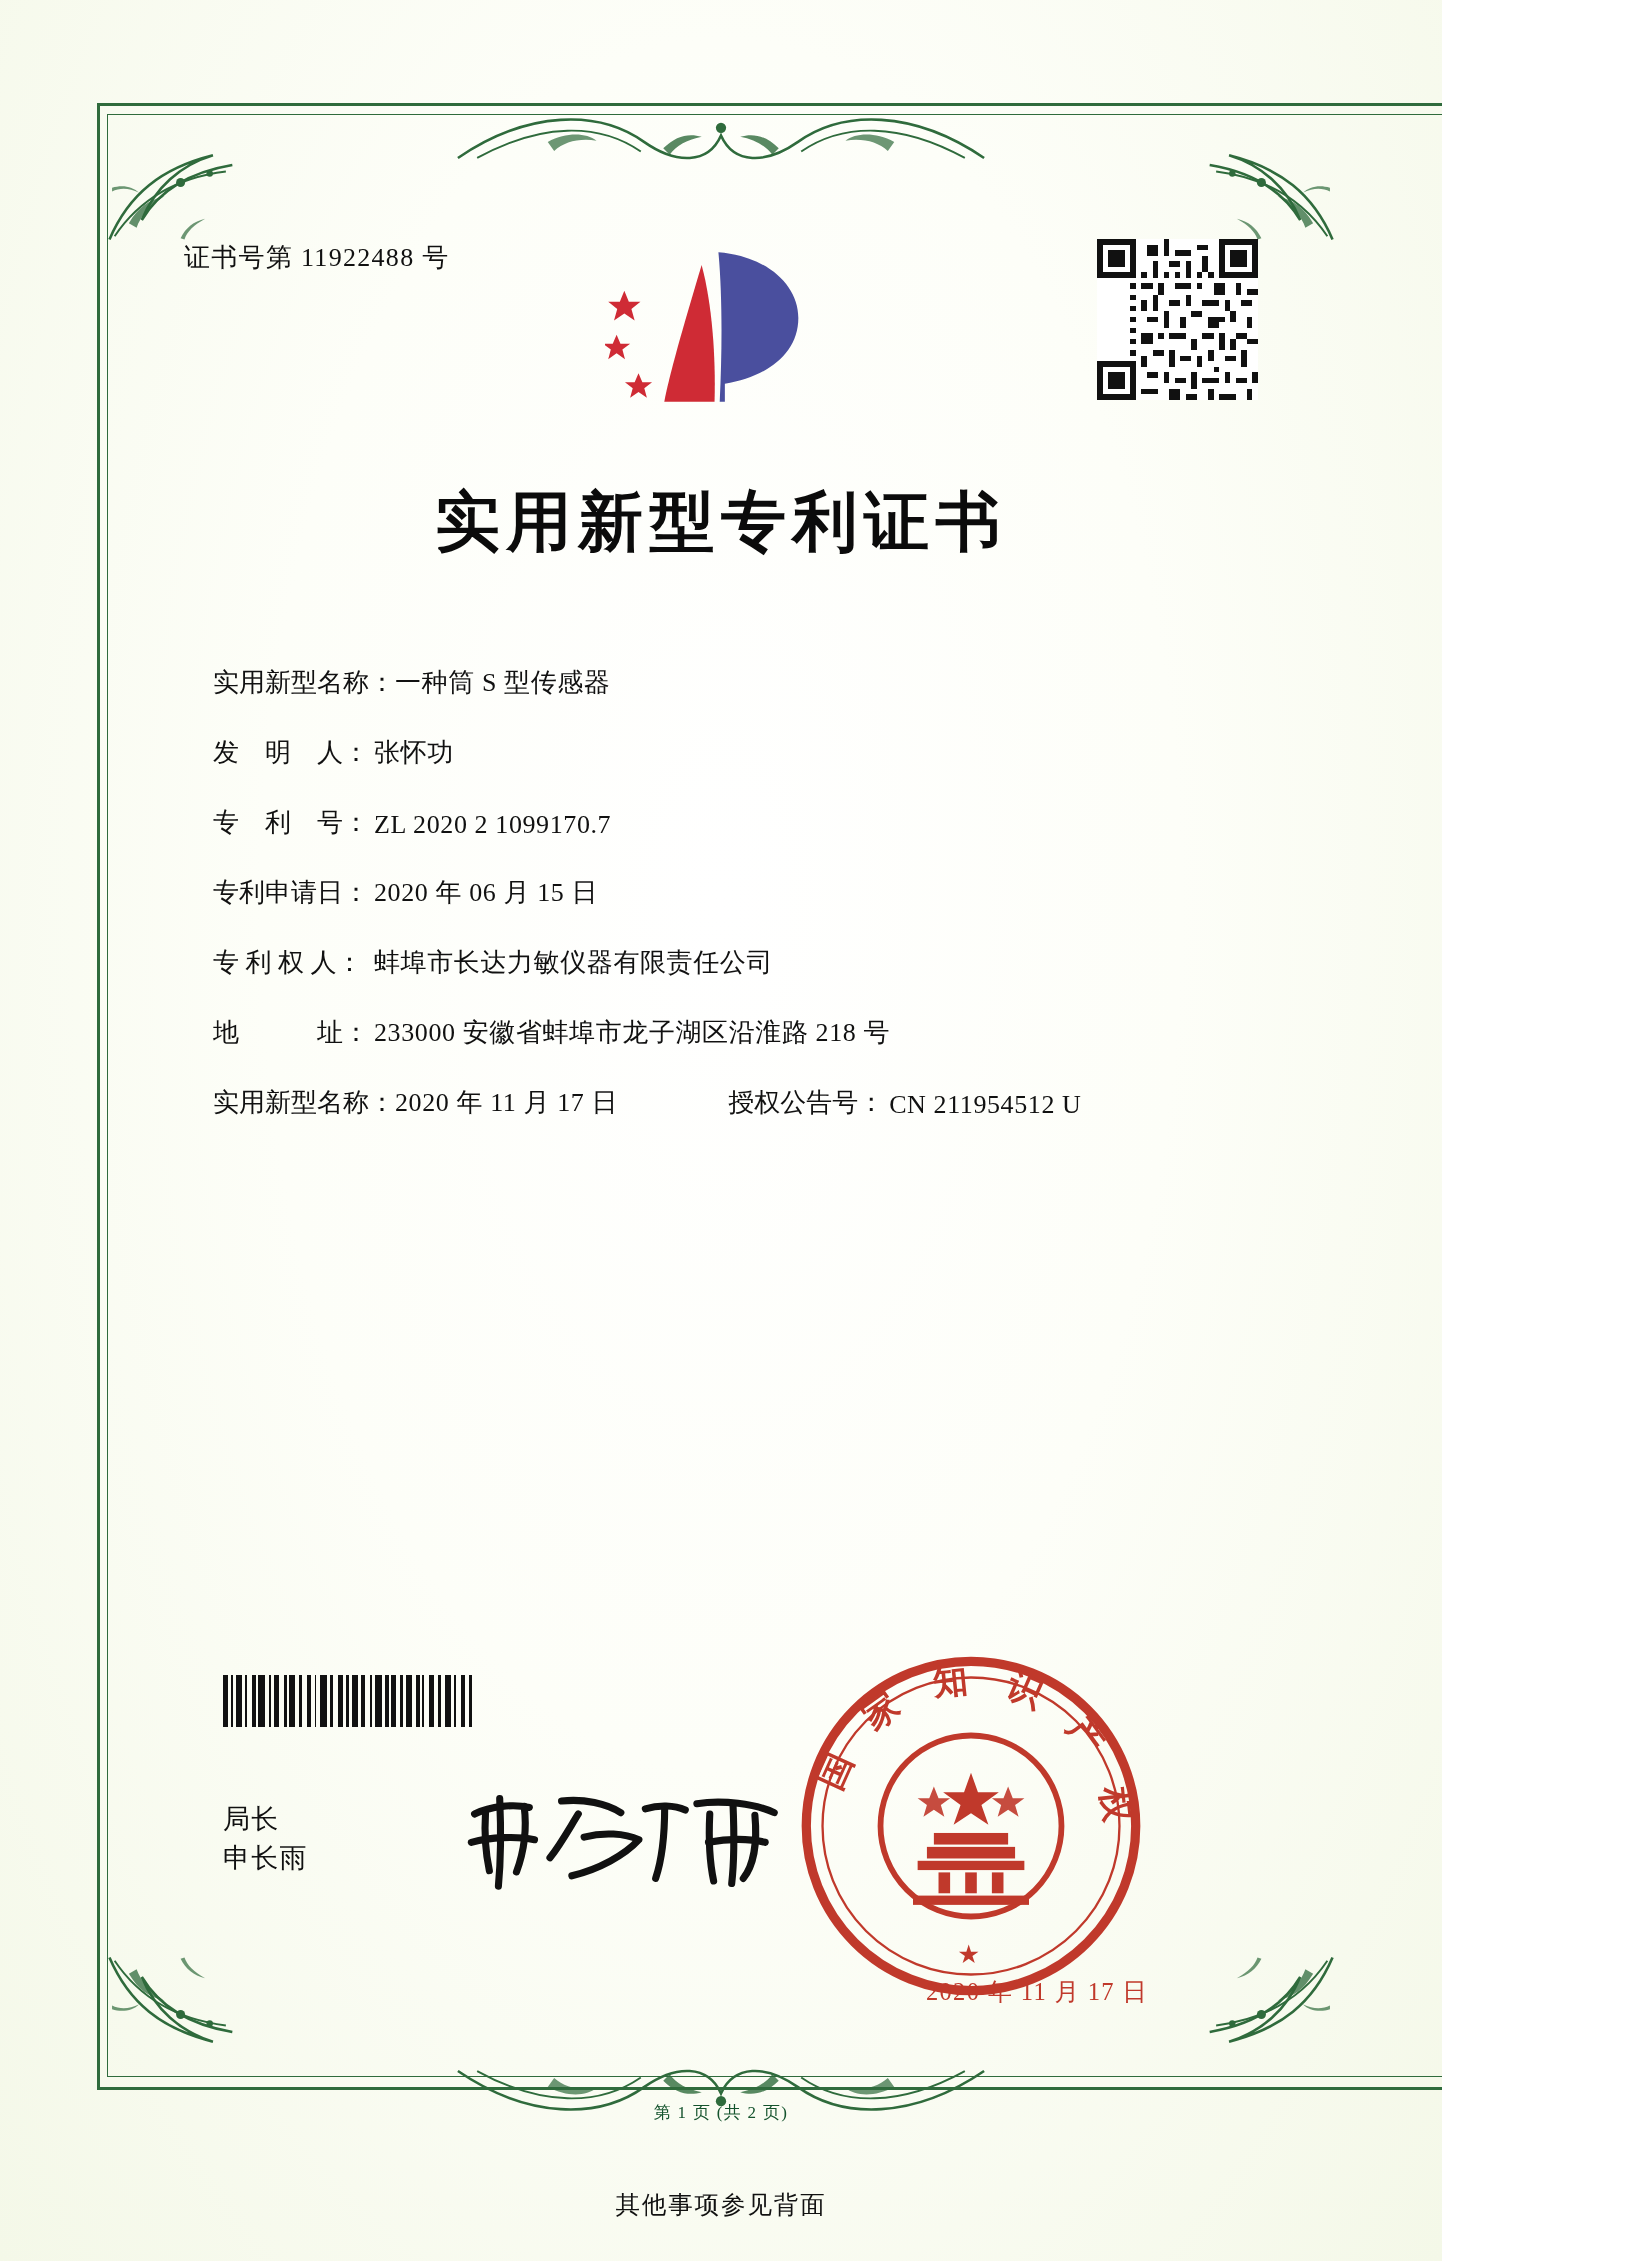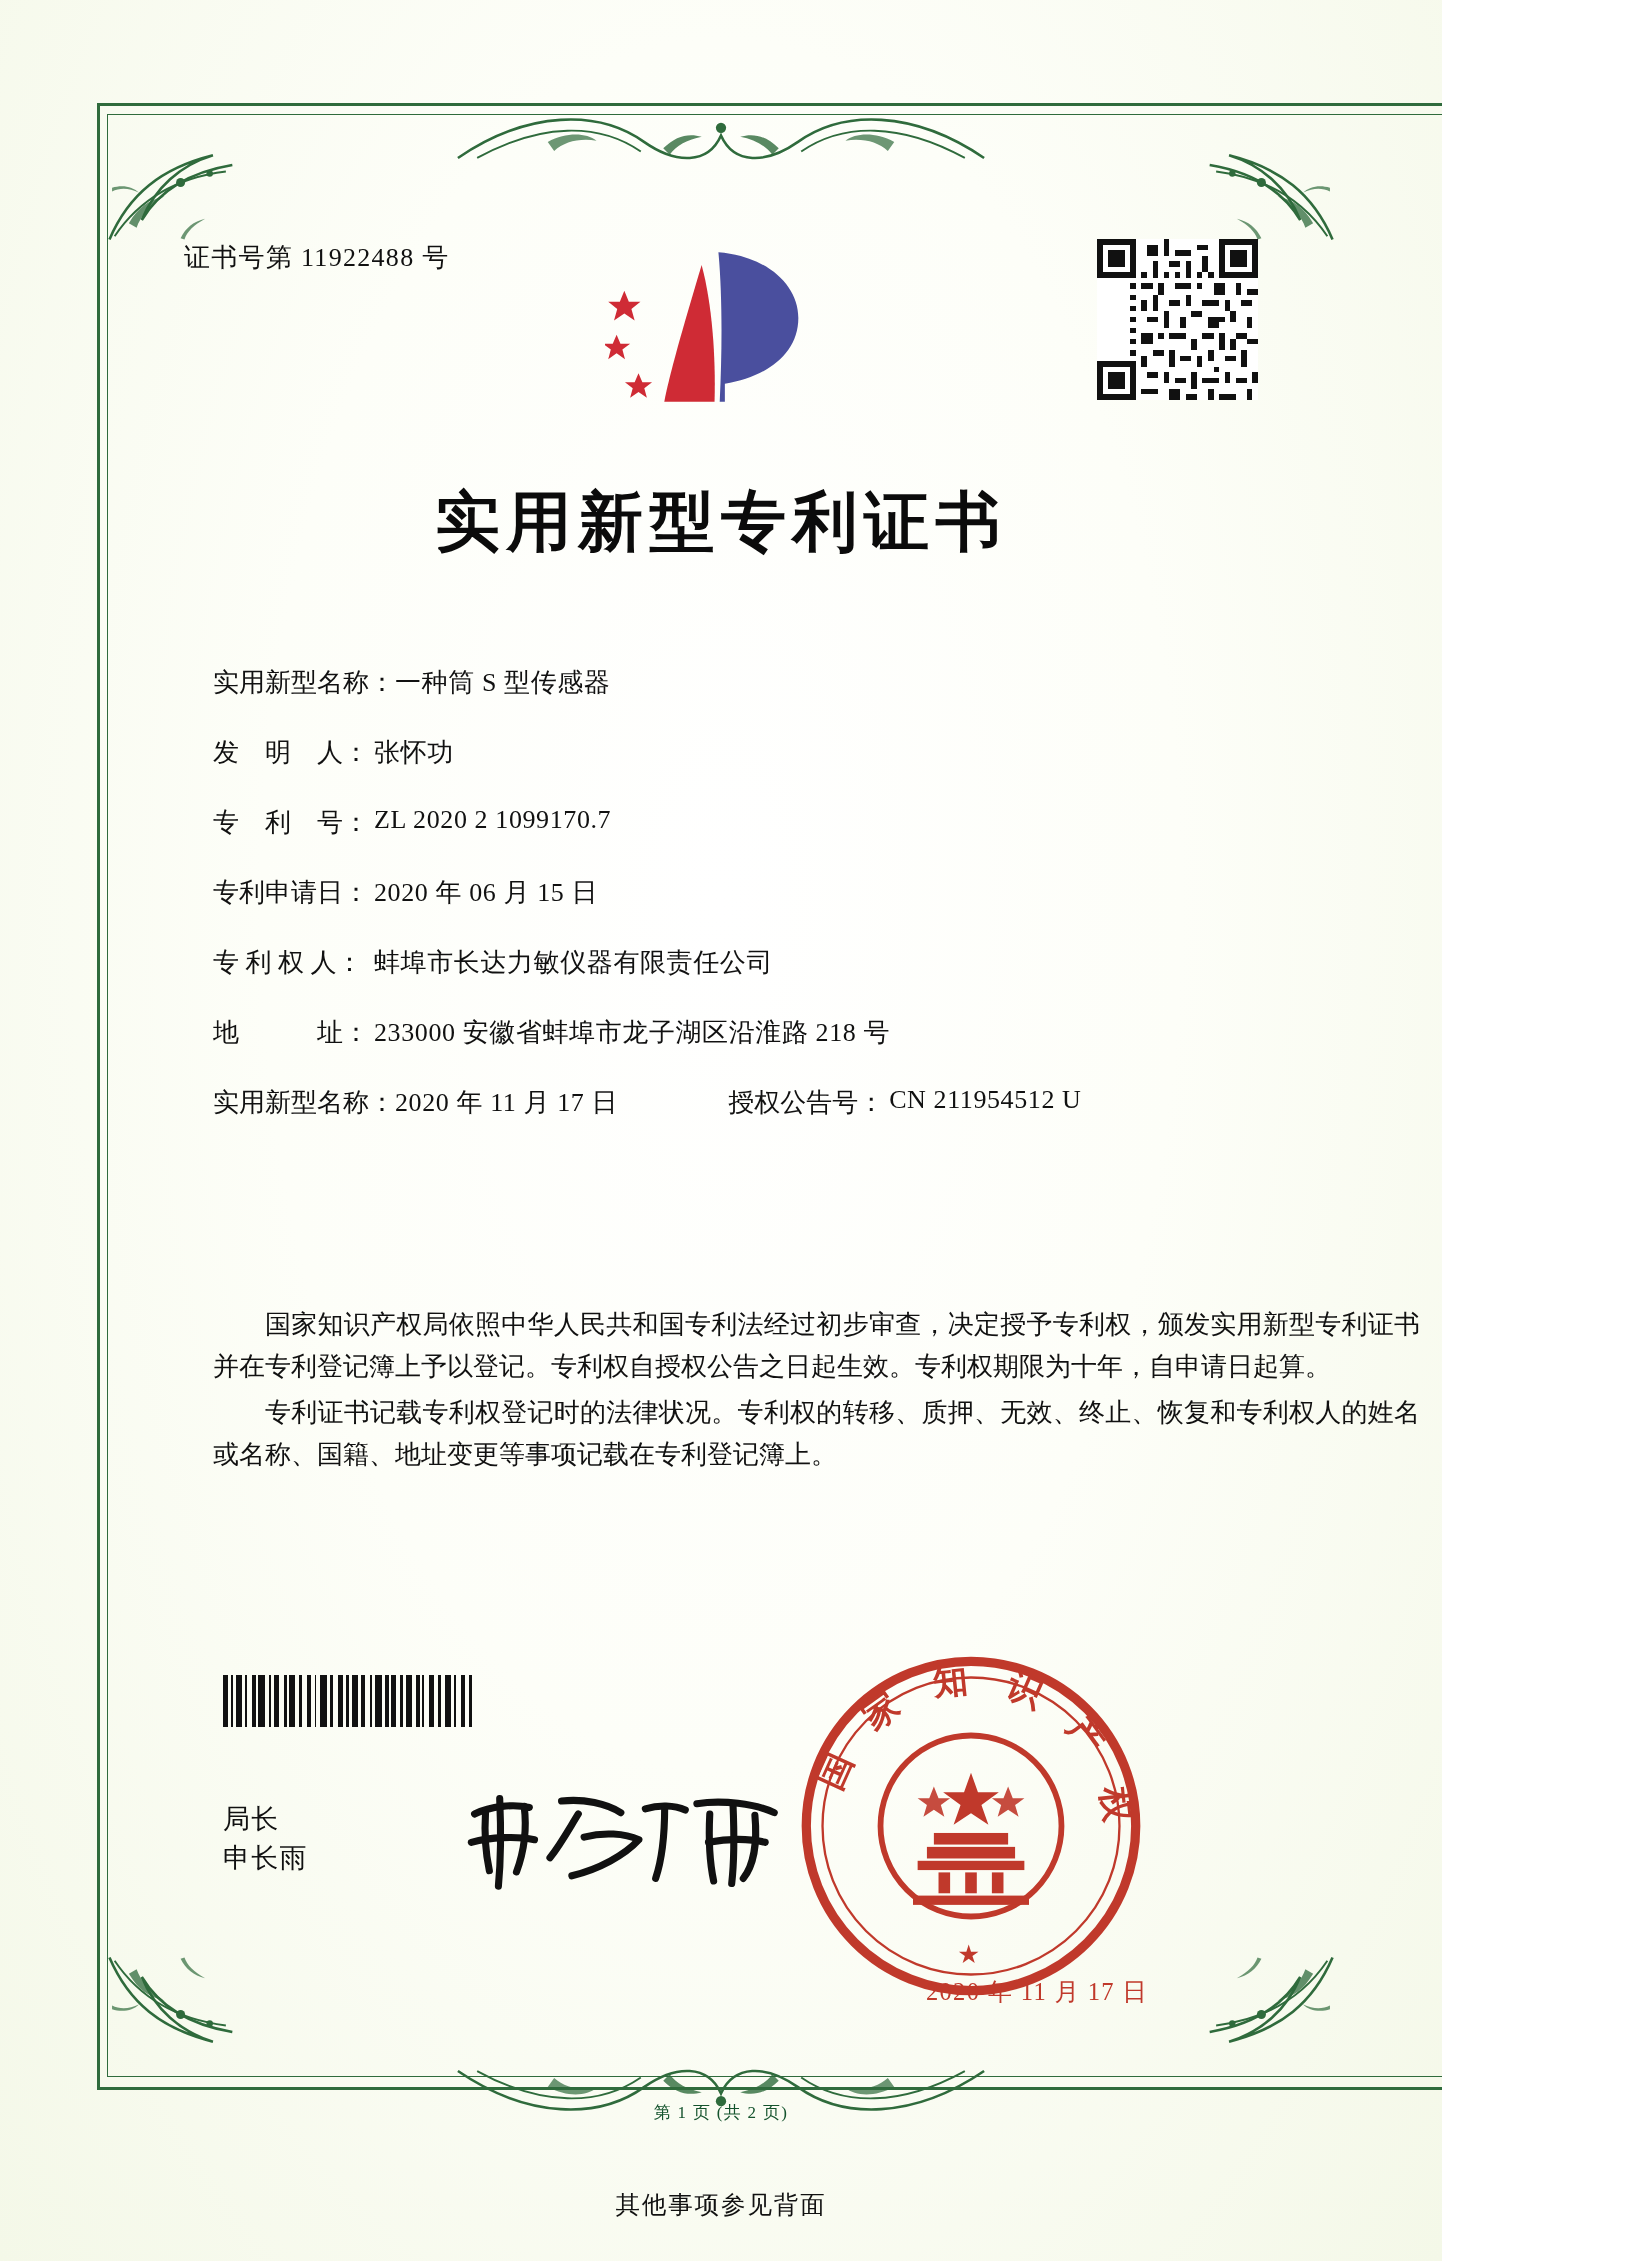--- a/index.html
+++ b/index.html
@@ -117,21 +117,21 @@
   }
 
   .fields {
     position: absolute;
     left: 213px;
     top: 665px;
     width: 1226px;
   }
   .field-row {
     display: flex;
-    align-items: flex-start;
+    align-items: flex-end;
     margin-bottom: 35px;
     font-size: 26px;
     color: #111;
     white-space: nowrap;
   }
   .field-label {
     display: inline-block;
     min-width: 161px;
   }
   .field-value {
@@ -457,24 +457,20 @@
       <span class="field-value">233000 安徽省蚌埠市龙子湖区沿淮路 218 号</span>
     </div>
     <div class="field-row two-col">
       <span class="field-label">实用新型名称：</span>
       <span class="field-value">2020 年 11 月 17 日</span>
       <span class="field-label second">授权公告号：</span>
       <span class="field-value">CN 211954512 U</span>
     </div>
   </div>
 
-  <div class="paragraphs">
-    <p>国家知识产权局依照中华人民共和国专利法经过初步审查，决定授予专利权，颁发实用新型专利证书并在专利登记簿上予以登记。专利权自授权公告之日起生效。专利权期限为十年，自申请日起算。</p>
-    <p>专利证书记载专利权登记时的法律状况。专利权的转移、质押、无效、终止、恢复和专利权人的姓名或名称、国籍、地址变更等事项记载在专利登记簿上。</p>
-  </div>
 
   <div class="barcode">
     <i style="width:4.5px"></i>
       <i style="width:3.2px;background:transparent"></i>
     <i style="width:1.9px"></i>
       <i style="width:3.9px;background:transparent"></i>
     <i style="width:5.8px"></i>
       <i style="width:2.6px;background:transparent"></i>
     <i style="width:2.6px"></i>
       <i style="width:4.5px;background:transparent"></i>

